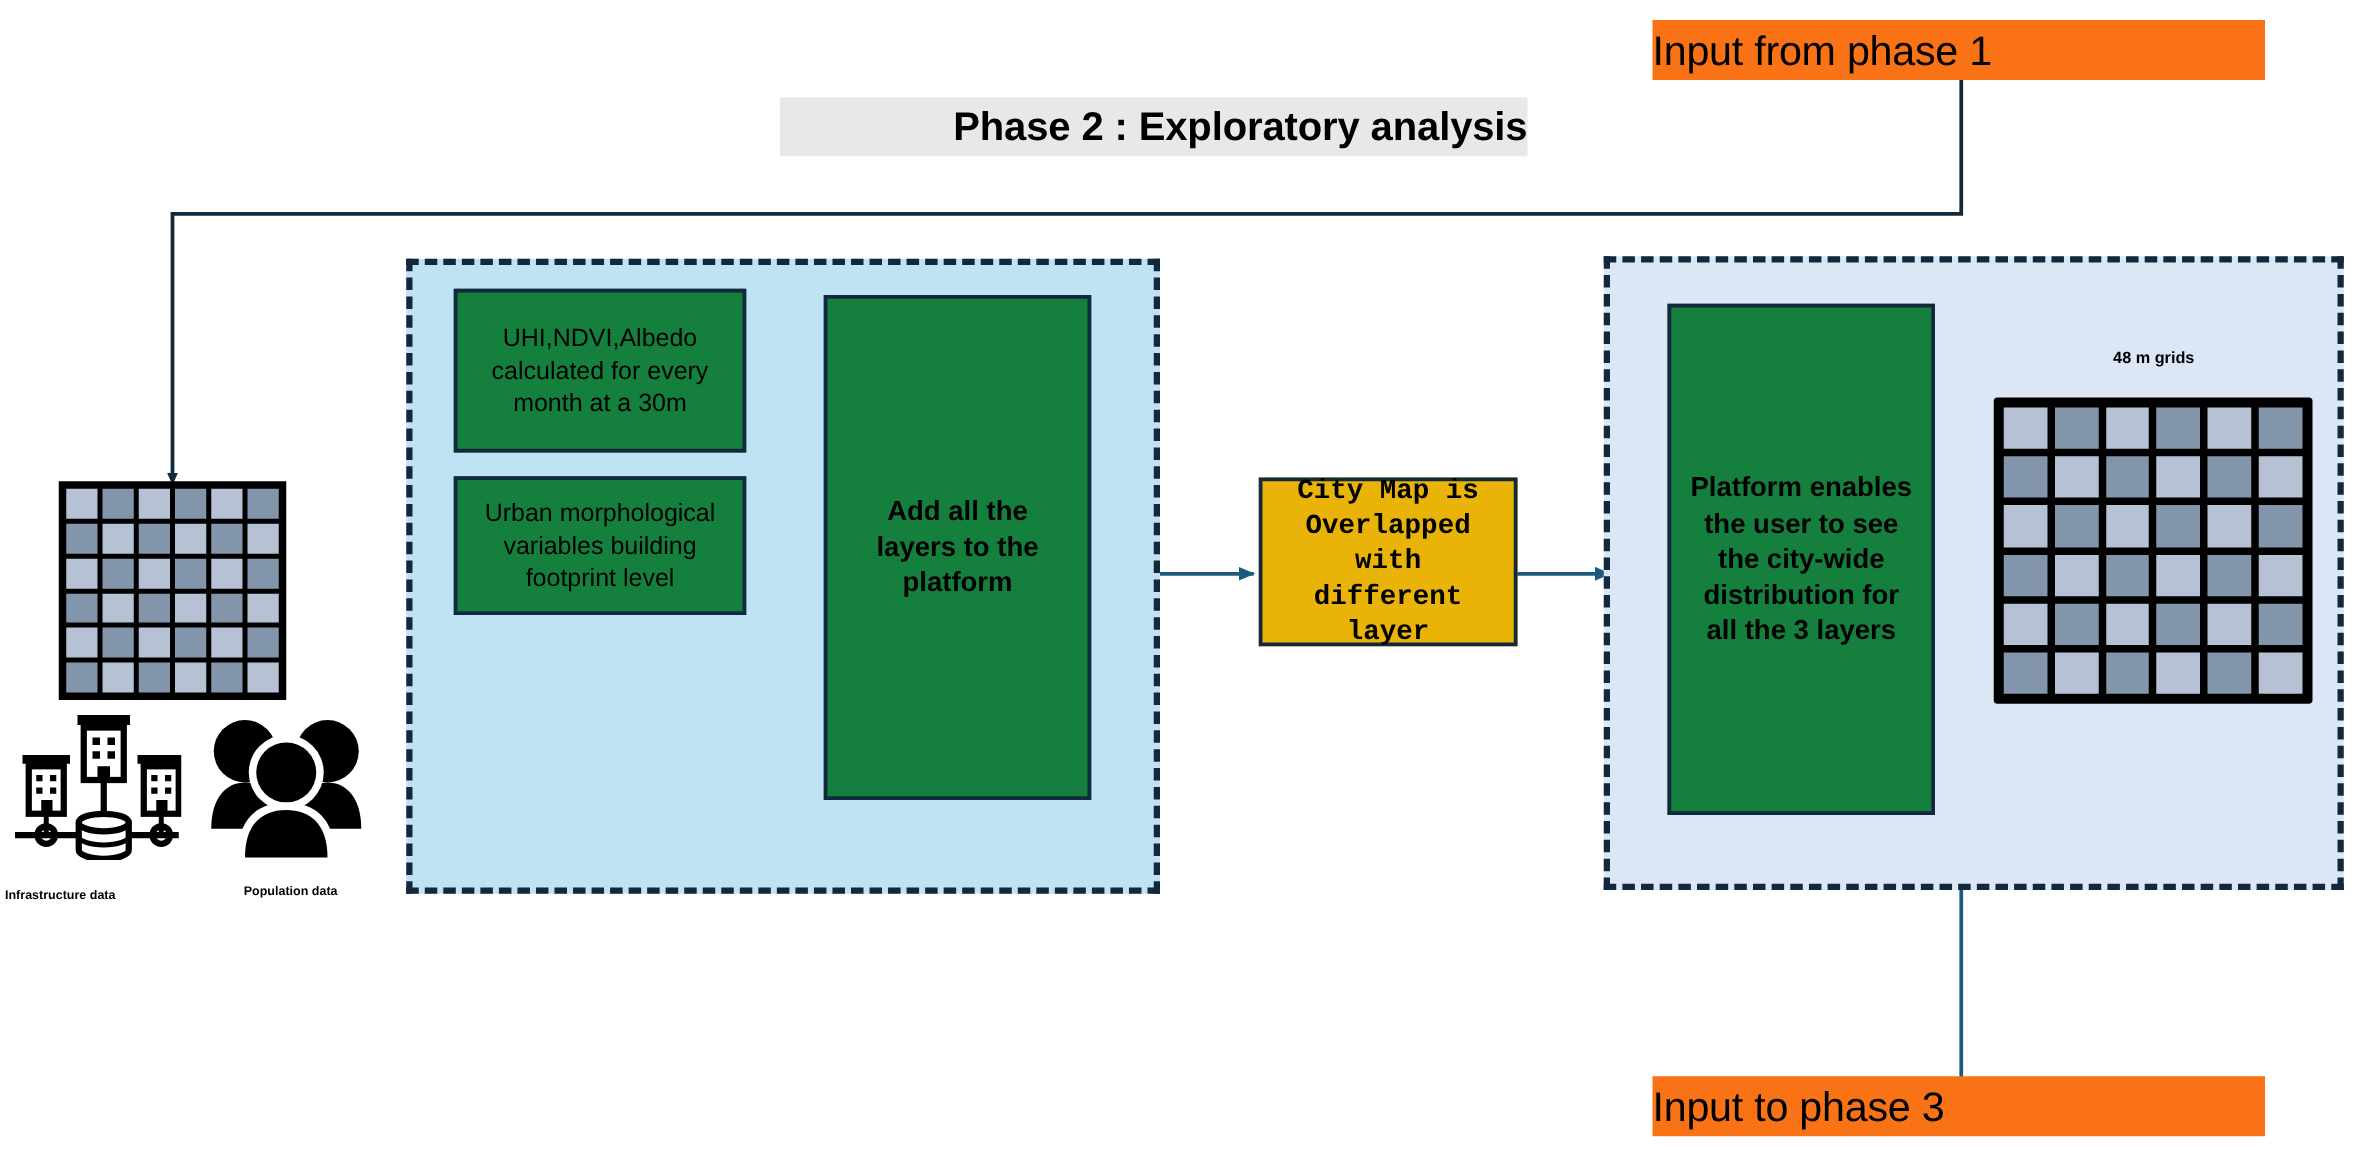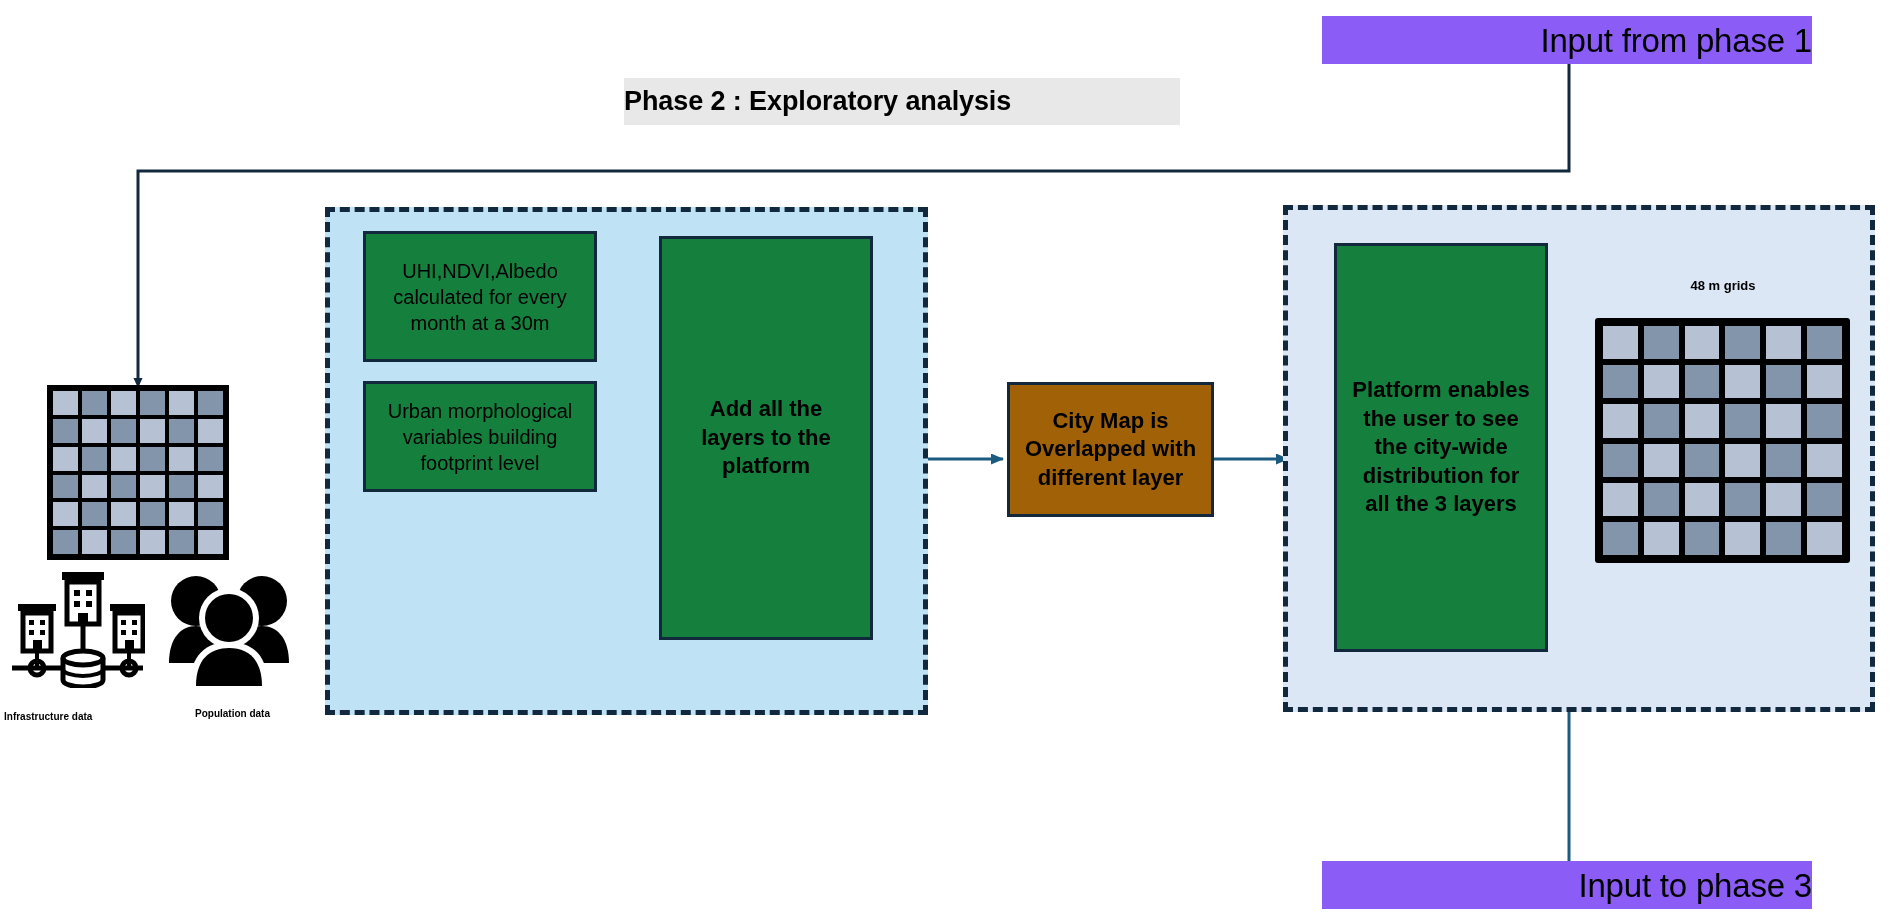--- a/index.html
+++ b/index.html
@@ -16,39 +16,40 @@
     position: relative;
     width: 1902px;
     height: 920px;
     background: #ffffff;
     overflow: hidden;
   }
   .abs { position: absolute; }
 
   
   .banner {
-    background: #8b5cf6;
+    background: #f97316;
     color: #000000;
     font-size: 33px;
     font-weight: 400;
     line-height: 1;
     display: flex;
     align-items: center;
-    justify-content: flex-end;
+    justify-content: flex-start;
     letter-spacing: -0.2px;
   }
   .banner-bold {
     background: #e8e8e8;
     color: #000000;
-    font-size: 27px;
+    font-size: 32px;
     font-weight: 700;
     display: flex;
     align-items: center;
-    justify-content: flex-start;
+    justify-content: flex-end;
     letter-spacing: -0.1px;
+    padding-left: 42px;
   }
 
   
   .panel {
     box-sizing: border-box;
     border: 5px dashed #12293d;
   }
   .panel-left  { background: #bfe3f4; }
   .panel-right { background: #dce7f5; }
 
@@ -61,30 +62,31 @@
     align-items: center;
     justify-content: center;
     text-align: center;
     color: #000000;
   }
   .wbox-regular { font-size: 20px; font-weight: 400; line-height: 1.30; }
   .wbox-bold    { font-size: 22px; font-weight: 700; line-height: 1.30; }
 
   .gbox {
     box-sizing: border-box;
-    background: #a16207;
+    background: #eab308;
     border: 3px solid #12293d;
     display: flex;
     align-items: center;
     justify-content: center;
     text-align: center;
     color: #000000;
     font-size: 22px;
     font-weight: 700;
     line-height: 1.28;
+    font-family: Liberation Mono, monospace;
   }
 
   
   #lines { position: absolute; left: 0; top: 0; pointer-events: none; }
 
   
   .raster {
     box-sizing: border-box;
     background: #000000;
     display: grid;

